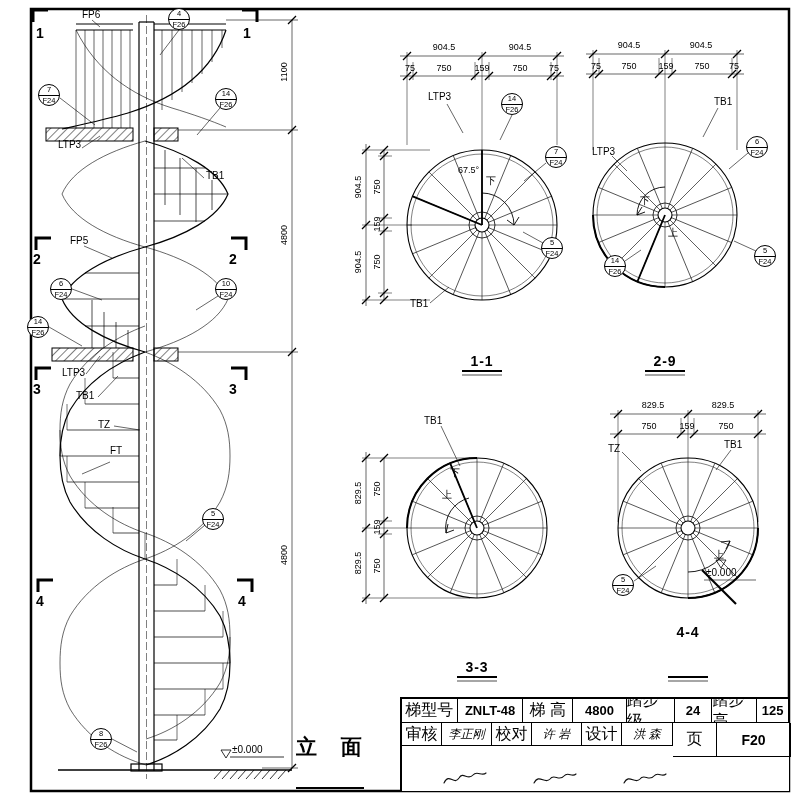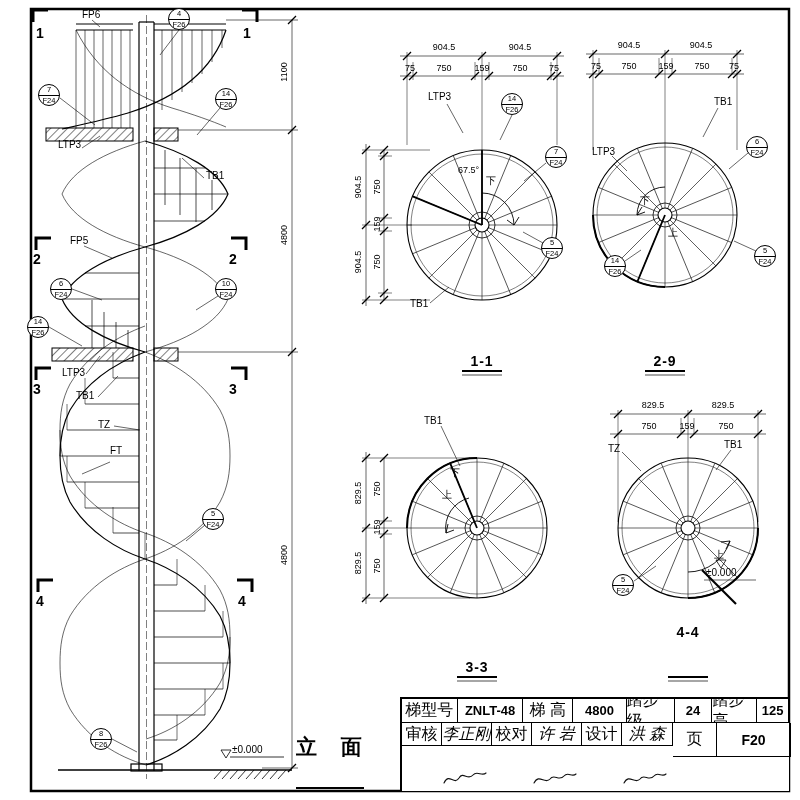--- a/index.html
+++ b/index.html
@@ -19,21 +19,21 @@
   .bub .bn{border-bottom:1px solid #000;height:10px;display:block}
   .bub .bc{height:10px;display:block}
   .tb{position:absolute;left:400px;top:697px;width:389px;height:94px;z-index:4;background:#fff;
       border-left:2px solid #000;border-top:2px solid #000;box-sizing:border-box}
   .tr{display:flex}
   .td{box-sizing:border-box;border-right:1px solid #000;border-bottom:1px solid #000;
       display:flex;align-items:center;justify-content:center;font-size:16px;overflow:hidden}
   .tt{font-size:19px;font-weight:700;letter-spacing:2px}
   .val{font-weight:700;font-size:13px}
   .atlas{font-size:14px;font-weight:700}
-  .sig{font-size:16px;font-style:italic}
+  .sig{font-size:12px;font-style:italic}
   .sigsvg{position:absolute;left:0;top:0;z-index:5;pointer-events:none}
 </style>
 </head>
 <body>
 
 <div class="sheet">
 
 <svg class="art" width="800" height="800" viewBox="0 0 800 800">
   <defs>
     <pattern id="hat" width="6" height="6" patternUnits="userSpaceOnUse" patternTransform="rotate(45)">

